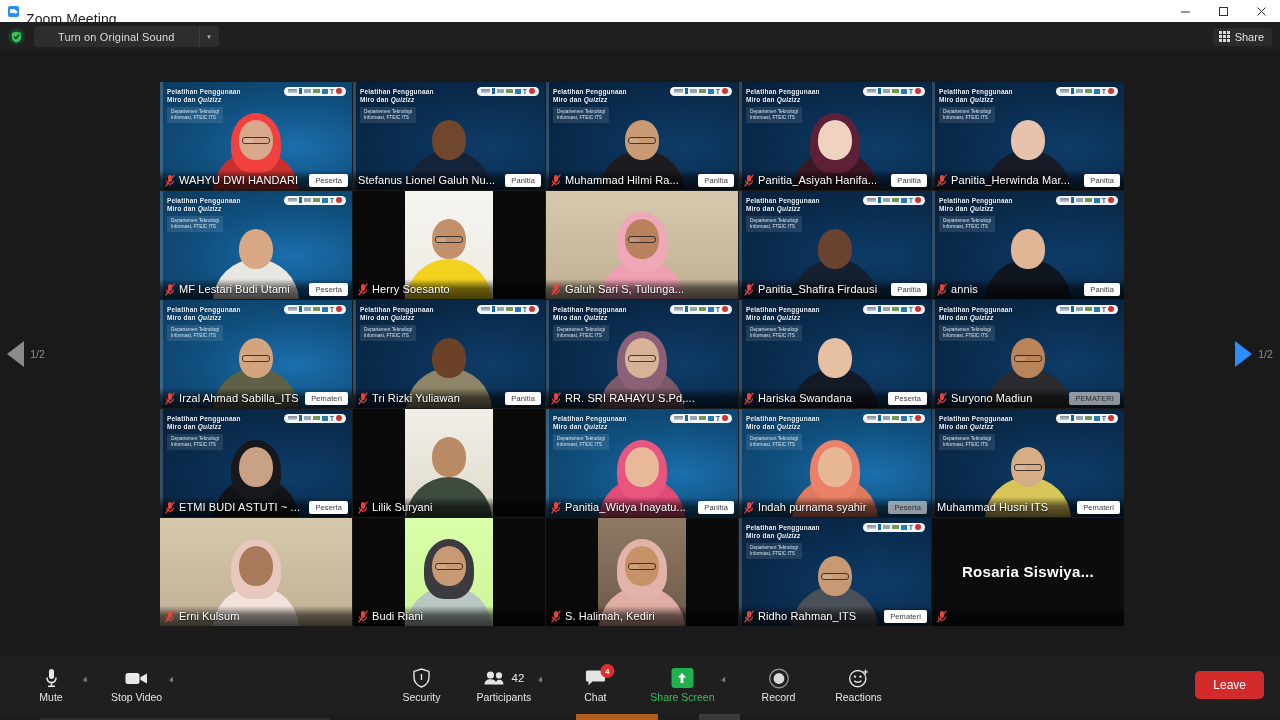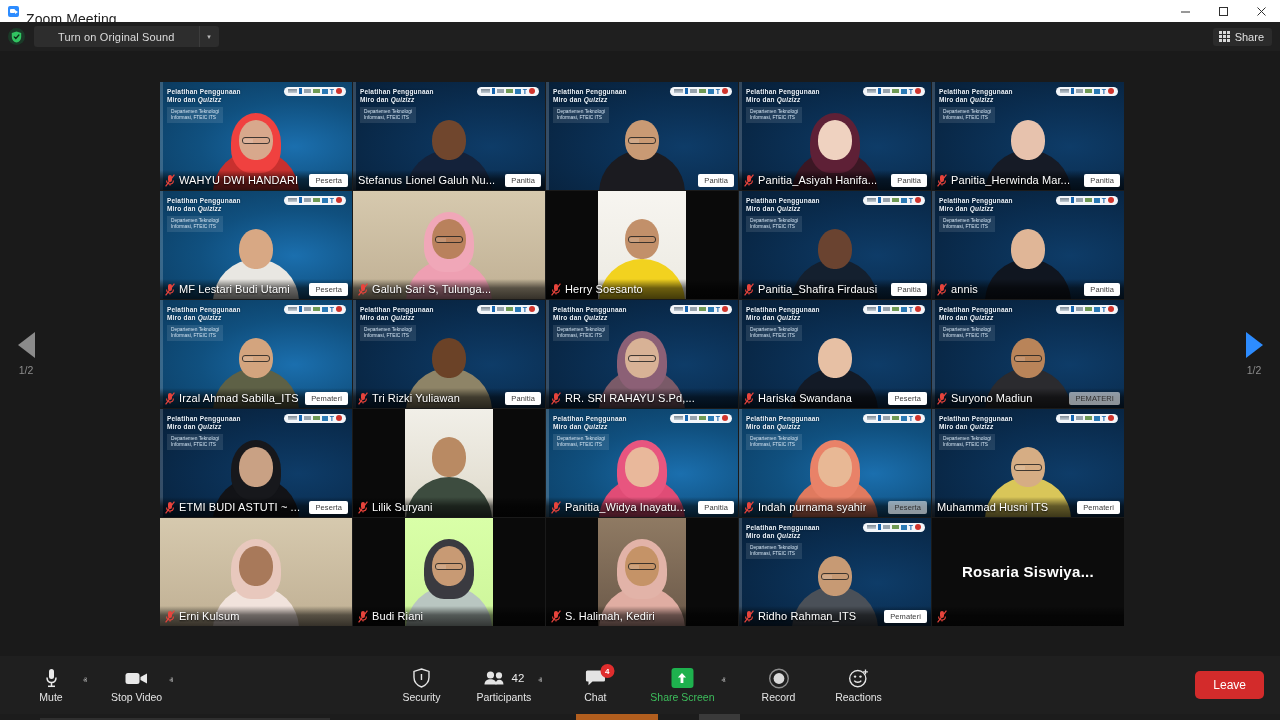--- a/index.html
+++ b/index.html
@@ -125,21 +125,21 @@
     position: relative;
     display: flex;
     align-items: center;
     justify-content: center;
   }
   .nav-arrow {
     position: absolute;
     width: 52px;
     top: 0; bottom: 0;
     display: flex;
-    flex-direction: column;
+    flex-direction: row;
     align-items: center;
     justify-content: center;
     gap: 6px;
   }
   .nav-arrow.left { left: 0; }
   .nav-arrow.right { right: 0; }
   .nav-arrow .pagenum {
     font-size: 10.5px;
     color: #8d8d8d;
   }
@@ -570,20 +570,31 @@
             <span class="lg5"></span>
             <span class="lgT">T</span>
             <span class="lgR"></span>
           </div>
         </div>
         <div class="person">
           <div class="torso" style="background:#1b1b20"></div>
           <div class="head" style="background:#c99a74;width:34px;height:40px;top:38px"></div>
           <div class="glasses" style="width:28px;top:55px"></div>
         </div>
+        <div class="namebar">
+          <span class="mute-icon">
+            <svg width="10" height="13" viewBox="0 0 10 13">
+              <rect x="3" y="1" width="4" height="7" rx="2" fill="#e8443c"></rect>
+              <path d="M1.6 6.6 C1.6 9 3.2 10 5 10 C6.8 10 8.4 9 8.4 6.6" fill="none" stroke="#e8443c" stroke-width="1.1"></path>
+              <line x1="5" y1="10" x2="5" y2="11.6" stroke="#e8443c" stroke-width="1.1"></line>
+              <line x1="0.6" y1="12.3" x2="9.4" y2="0.7" stroke="#e8443c" stroke-width="1.2"></line>
+            </svg>
+          </span>
+          <span class="pname">Muhammad Hilmi Ra...</span>
+        </div>
         <div class="role-badge">Panitia</div>
       </div>
       <div class="tile">
         <div class="vbg dark">
           <div class="vbg-title">Pelatihan Penggunaan<br>Miro dan <em>Quizizz</em></div>
           <div class="vbg-dept">Departemen Teknologi<br>Informasi, FTEIC ITS</div>
           <div class="vbg-logos">
             <span class="lg1"></span>
             <span class="lg2"></span>
             <span class="lg3"></span>
@@ -665,60 +676,60 @@
             <svg width="10" height="13" viewBox="0 0 10 13">
               <rect x="3" y="1" width="4" height="7" rx="2" fill="#e8443c"></rect>
               <path d="M1.6 6.6 C1.6 9 3.2 10 5 10 C6.8 10 8.4 9 8.4 6.6" fill="none" stroke="#e8443c" stroke-width="1.1"></path>
               <line x1="5" y1="10" x2="5" y2="11.6" stroke="#e8443c" stroke-width="1.1"></line>
               <line x1="0.6" y1="12.3" x2="9.4" y2="0.7" stroke="#e8443c" stroke-width="1.2"></line>
             </svg>
           </span>
           <span class="pname">MF Lestari Budi Utami</span>
         </div>
         <div class="role-badge">Peserta</div>
+      </div>
+      <div class="tile">
+        <div class="room-2"></div>
+        <div class="side-black l"></div>
+        <div class="side-black r"></div>
+        <div class="person">
+          <div class="torso" style="background:#f2d21f"></div>
+          <div class="head" style="background:#c2906a;width:34px;height:40px;top:28px"></div>
+          <div class="glasses" style="width:28px;top:45px"></div>
+        </div>
+        <div class="namebar">
+          <span class="mute-icon">
+            <svg width="10" height="13" viewBox="0 0 10 13">
+              <rect x="3" y="1" width="4" height="7" rx="2" fill="#e8443c"></rect>
+              <path d="M1.6 6.6 C1.6 9 3.2 10 5 10 C6.8 10 8.4 9 8.4 6.6" fill="none" stroke="#e8443c" stroke-width="1.1"></path>
+              <line x1="5" y1="10" x2="5" y2="11.6" stroke="#e8443c" stroke-width="1.1"></line>
+              <line x1="0.6" y1="12.3" x2="9.4" y2="0.7" stroke="#e8443c" stroke-width="1.2"></line>
+            </svg>
+          </span>
+          <span class="pname">Herry Soesanto</span>
+        </div>
       </div>
       <div class="tile">
         <div class="room-6"></div>
         <div class="person">
           <div class="torso" style="background:#ee9fb2"></div>
           <div class="hijab" style="background:#f0a7b8;width:50px;height:60px;top:21px"></div>
           <div class="head" style="background:#b9815c;width:34px;height:40px;top:28px"></div>
           <div class="glasses" style="width:28px;top:45px"></div>
         </div>
         <div class="namebar">
           <span class="mute-icon">
             <svg width="10" height="13" viewBox="0 0 10 13">
               <rect x="3" y="1" width="4" height="7" rx="2" fill="#e8443c"></rect>
               <path d="M1.6 6.6 C1.6 9 3.2 10 5 10 C6.8 10 8.4 9 8.4 6.6" fill="none" stroke="#e8443c" stroke-width="1.1"></path>
               <line x1="5" y1="10" x2="5" y2="11.6" stroke="#e8443c" stroke-width="1.1"></line>
               <line x1="0.6" y1="12.3" x2="9.4" y2="0.7" stroke="#e8443c" stroke-width="1.2"></line>
             </svg>
           </span>
           <span class="pname">Galuh Sari S, Tulunga...</span>
-        </div>
-      </div>
-      <div class="tile">
-        <div class="room-2"></div>
-        <div class="side-black l"></div>
-        <div class="side-black r"></div>
-        <div class="person">
-          <div class="torso" style="background:#f2d21f"></div>
-          <div class="head" style="background:#c2906a;width:34px;height:40px;top:28px"></div>
-          <div class="glasses" style="width:28px;top:45px"></div>
-        </div>
-        <div class="namebar">
-          <span class="mute-icon">
-            <svg width="10" height="13" viewBox="0 0 10 13">
-              <rect x="3" y="1" width="4" height="7" rx="2" fill="#e8443c"></rect>
-              <path d="M1.6 6.6 C1.6 9 3.2 10 5 10 C6.8 10 8.4 9 8.4 6.6" fill="none" stroke="#e8443c" stroke-width="1.1"></path>
-              <line x1="5" y1="10" x2="5" y2="11.6" stroke="#e8443c" stroke-width="1.1"></line>
-              <line x1="0.6" y1="12.3" x2="9.4" y2="0.7" stroke="#e8443c" stroke-width="1.2"></line>
-            </svg>
-          </span>
-          <span class="pname">Herry Soesanto</span>
         </div>
       </div>
       <div class="tile">
         <div class="vbg dark">
           <div class="vbg-title">Pelatihan Penggunaan<br>Miro dan <em>Quizizz</em></div>
           <div class="vbg-dept">Departemen Teknologi<br>Informasi, FTEIC ITS</div>
           <div class="vbg-logos">
             <span class="lg1"></span>
             <span class="lg2"></span>
             <span class="lg3"></span>

